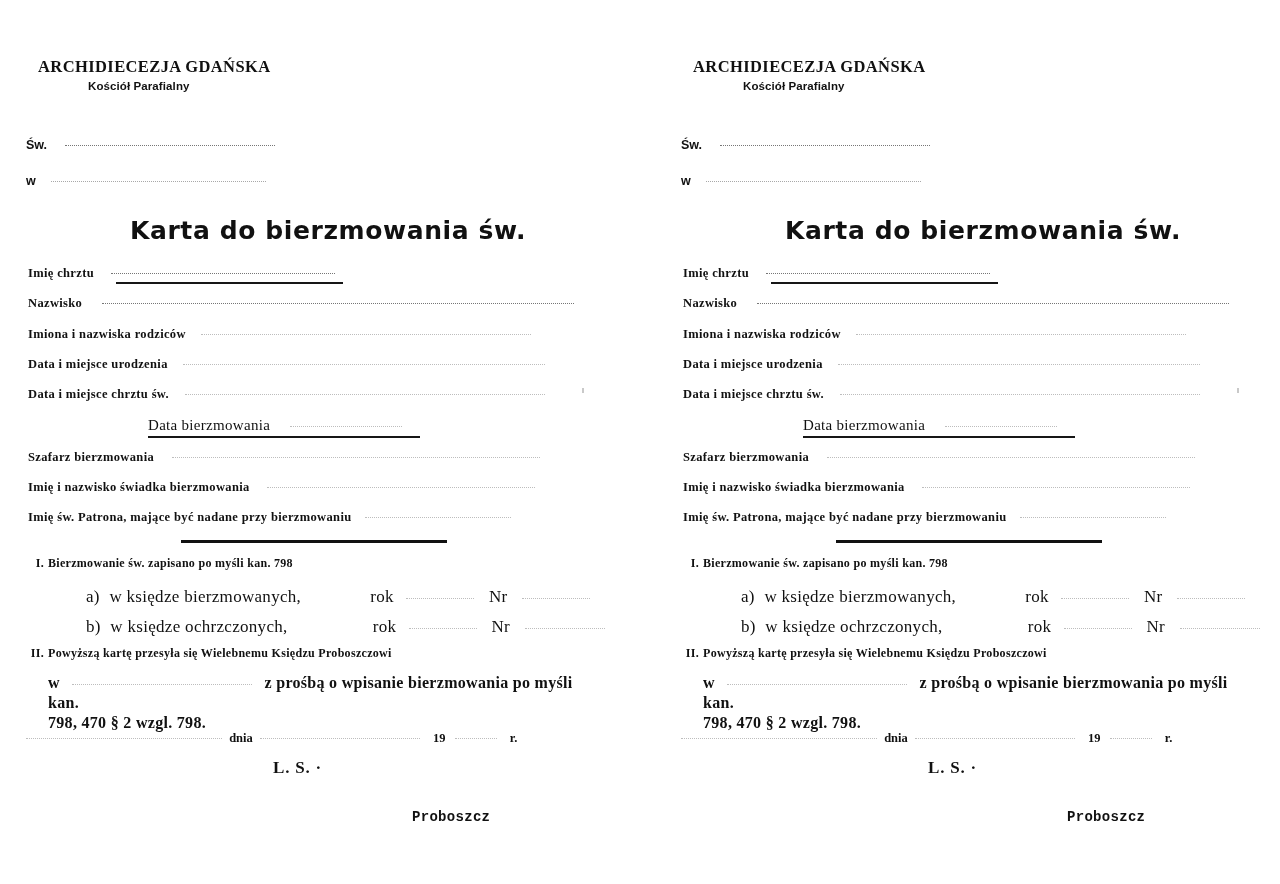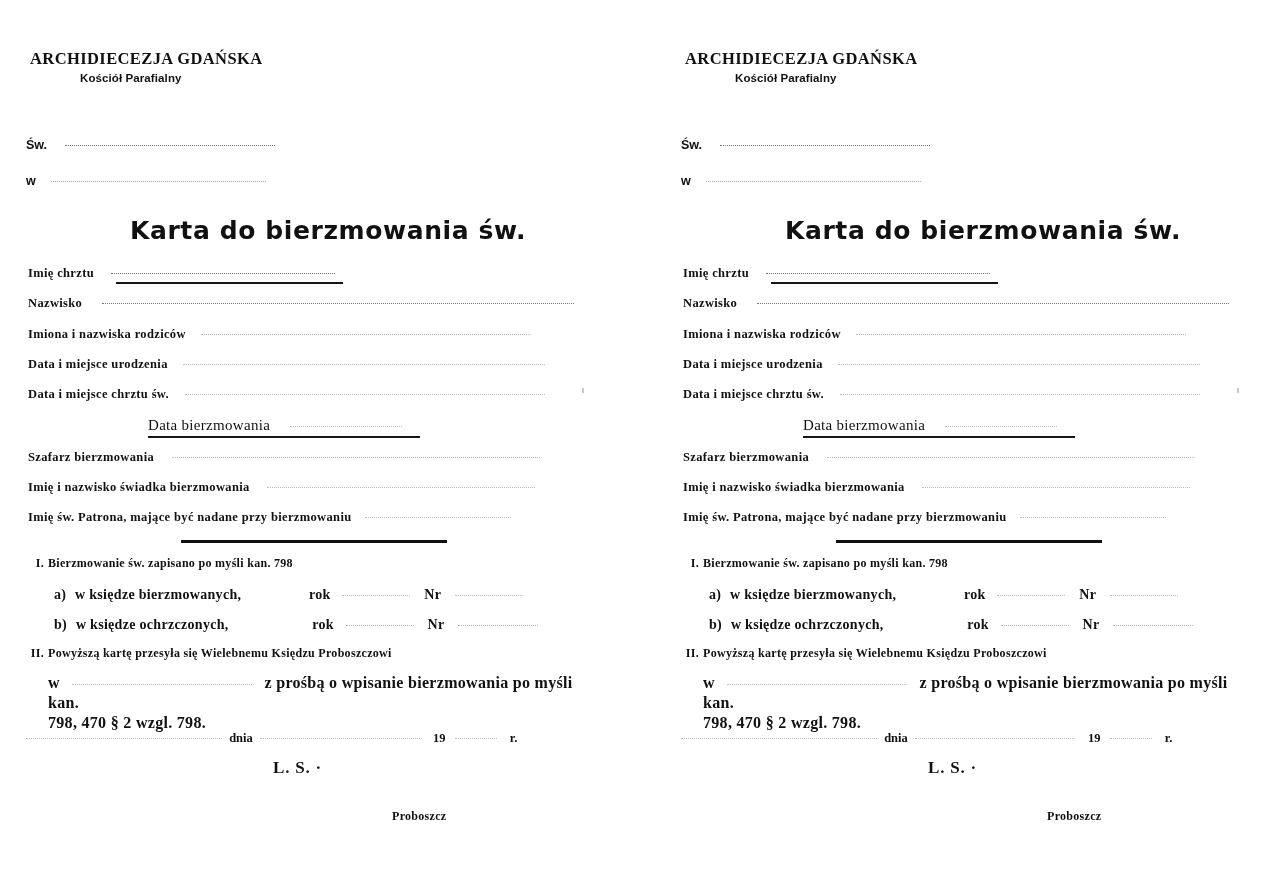--- a/index.html
+++ b/index.html
@@ -31,21 +31,21 @@
   .card {
     position: absolute;
     left: 26px;
     top: 46px;
     width: 568px;
     height: 800px;
   }
 
   
   .letterhead {
-    margin: 4px;
+    margin: 12px;
   }
   .org-name {
     font-family: "Liberation Serif", "DejaVu Serif", serif;
     font-weight: bold;
     font-size: 16.5px;
     letter-spacing: 0.4px;
     line-height: 1.15;
     white-space: nowrap;
   }
   .org-sub {
@@ -138,24 +138,25 @@
   }
   .clause .num {
     display: inline-block;
     width: 18px;
     text-align: right;
     margin-right: 4px;
   }
   .subclause {
     position: absolute;
     font-family: "Liberation Serif", "DejaVu Serif", serif;
-    font-weight: bold;
-    font-size: 14px;
+    font-weight: normal;
+    font-size: 17px;
     letter-spacing: 0.3px;
     white-space: nowrap;
+    margin-left: 32px;
   }
   .para {
     position: absolute;
     font-family: "Liberation Serif", "DejaVu Serif", serif;
     font-weight: bold;
     font-size: 16px;
     letter-spacing: 0.3px;
     line-height: 20px;
   }
 
@@ -169,24 +170,25 @@
   }
   .ls {
     position: absolute;
     font-family: "Liberation Serif", "DejaVu Serif", serif;
     font-weight: bold;
     font-size: 17px;
     letter-spacing: 0.8px;
   }
   .proboszcz {
     position: absolute;
-    font-family: Liberation Serif, serif;
-    font-weight: bold;
-    font-size: 12px;
+    font-family: Liberation Mono, monospace;
+    font-weight: bold;
+    font-size: 14px;
     letter-spacing: 0.3px;
+    margin-left: 20px;
   }
 
   
   .speck {
     position: absolute;
     background: #c9c9c9;
     width: 2px;
     height: 5px;
   }
 </style>

